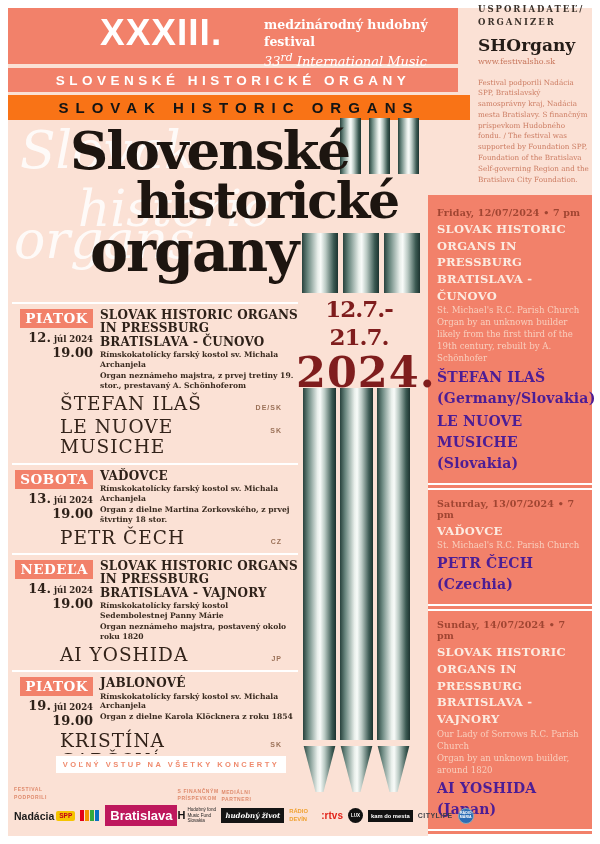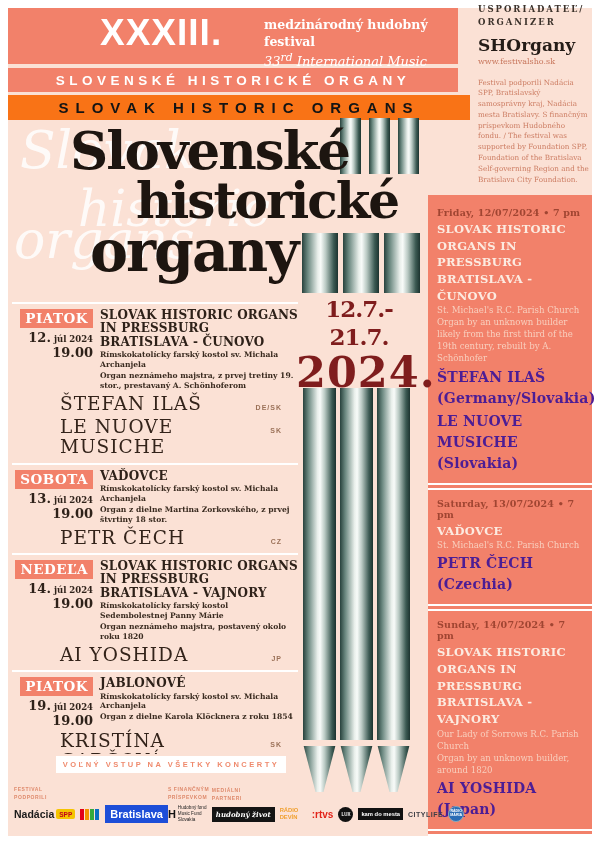--- a/index.html
+++ b/index.html
@@ -91,21 +91,21 @@
   .fgroup{display:flex;flex-direction:column;}
   .flabel{font-family:"Liberation Sans",sans-serif;font-weight:bold;font-size:5px;letter-spacing:.6px;
     color:#df8a6c;line-height:1.5;max-width:52px;margin-bottom:4px;min-height:15px;}
   .flogos{display:flex;align-items:center;gap:5px;}
   .logo{display:inline-flex;align-items:center;font-family:"Liberation Sans",sans-serif;white-space:nowrap;}
   .nad-txt{font-weight:bold;font-size:10.5px;color:#1a1a1a;}
   .nad-badge{background:#f5c400;color:#c2001a;font-weight:bold;font-size:6.5px;padding:1.5px 3px;margin-left:2px;border-radius:2px;}
   .lg-bsk i{width:4px;height:11px;margin-right:1px;display:inline-block;}
   .lg-bsk i:nth-child(1){background:#e2001a;} .lg-bsk i:nth-child(2){background:#f39200;}
   .lg-bsk i:nth-child(3){background:#36a93c;} .lg-bsk i:nth-child(4){background:#0a6fc2;}
-  .lg-bratislava{background:#1d4ed8;color:#fff;font-weight:bold;font-size:11px;padding:3px 5px;}
+  .lg-bratislava{background:#be185d;color:#fff;font-weight:bold;font-size:13px;padding:3px 5px;}
   .hf-mark{font-weight:bold;font-size:11px;color:#111;margin-right:2px;}
   .hf-txt{font-size:4.6px;line-height:1.25;color:#222;white-space:normal;width:34px;}
   .lg-hudobny-zivot{background:#141414;color:#fff;font-style:italic;font-weight:bold;font-size:7px;padding:3px 4px;font-family:"DejaVu Serif",serif;}
   .lg-radio-devin{color:#f0a030;font-weight:bold;font-size:5.8px;width:27px;white-space:normal;line-height:1.25;text-align:left;}
   .lg-rtvs{color:#e2231a;font-weight:bold;font-size:10px;}
   .lg-rtvs::before{content:":";}
   .lg-tv-lux{width:15px;height:15px;border-radius:50%;background:#111;color:#fff;font-weight:bold;font-size:4.5px;justify-content:center;}
   .lg-kam-do-mesta{background:#111;color:#fff;font-weight:bold;font-size:5.8px;padding:3px 3px;}
   .lg-citylife{color:#3f3f46;font-weight:bold;font-size:7px;letter-spacing:.5px;}
   .lg-radio-maria{width:16px;height:16px;border-radius:50%;background:#2b6cb5;border:1px solid #8ab;color:#fff;font-weight:bold;font-size:3.6px;justify-content:center;text-align:center;white-space:normal;line-height:1.1;}

